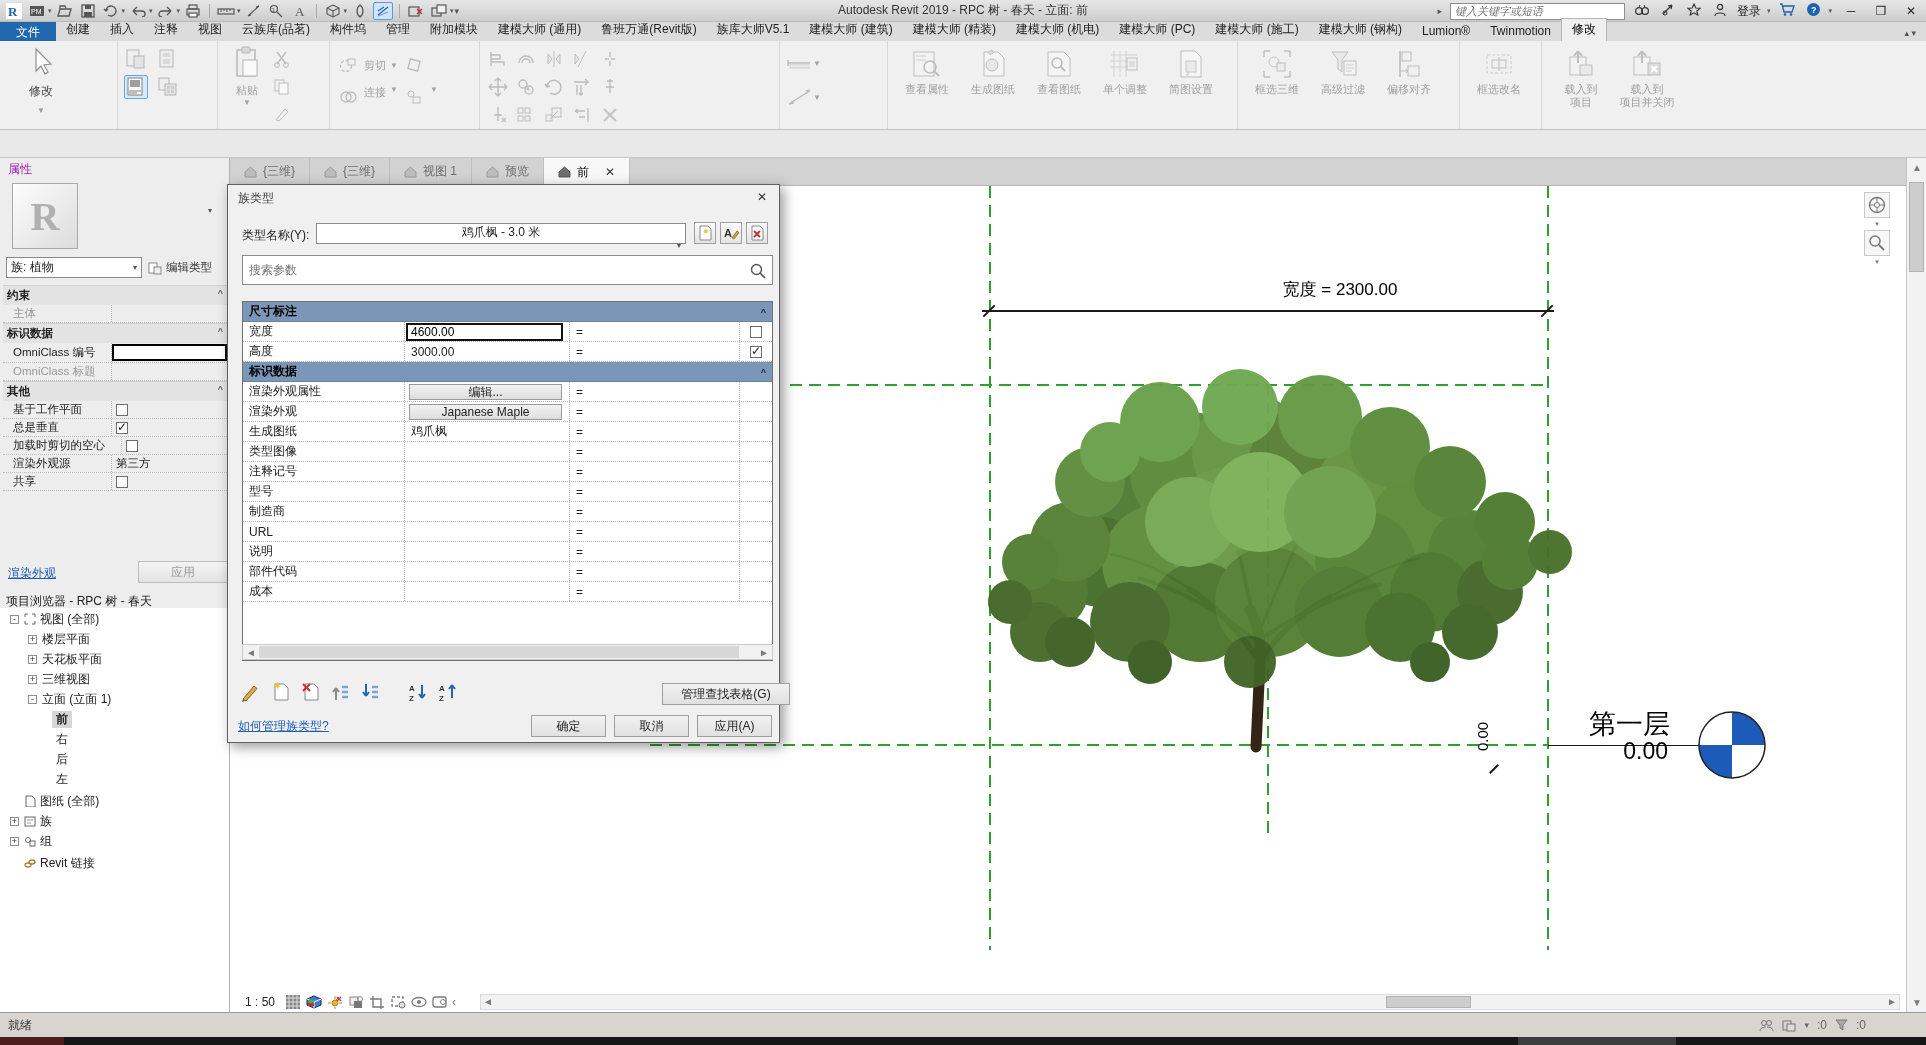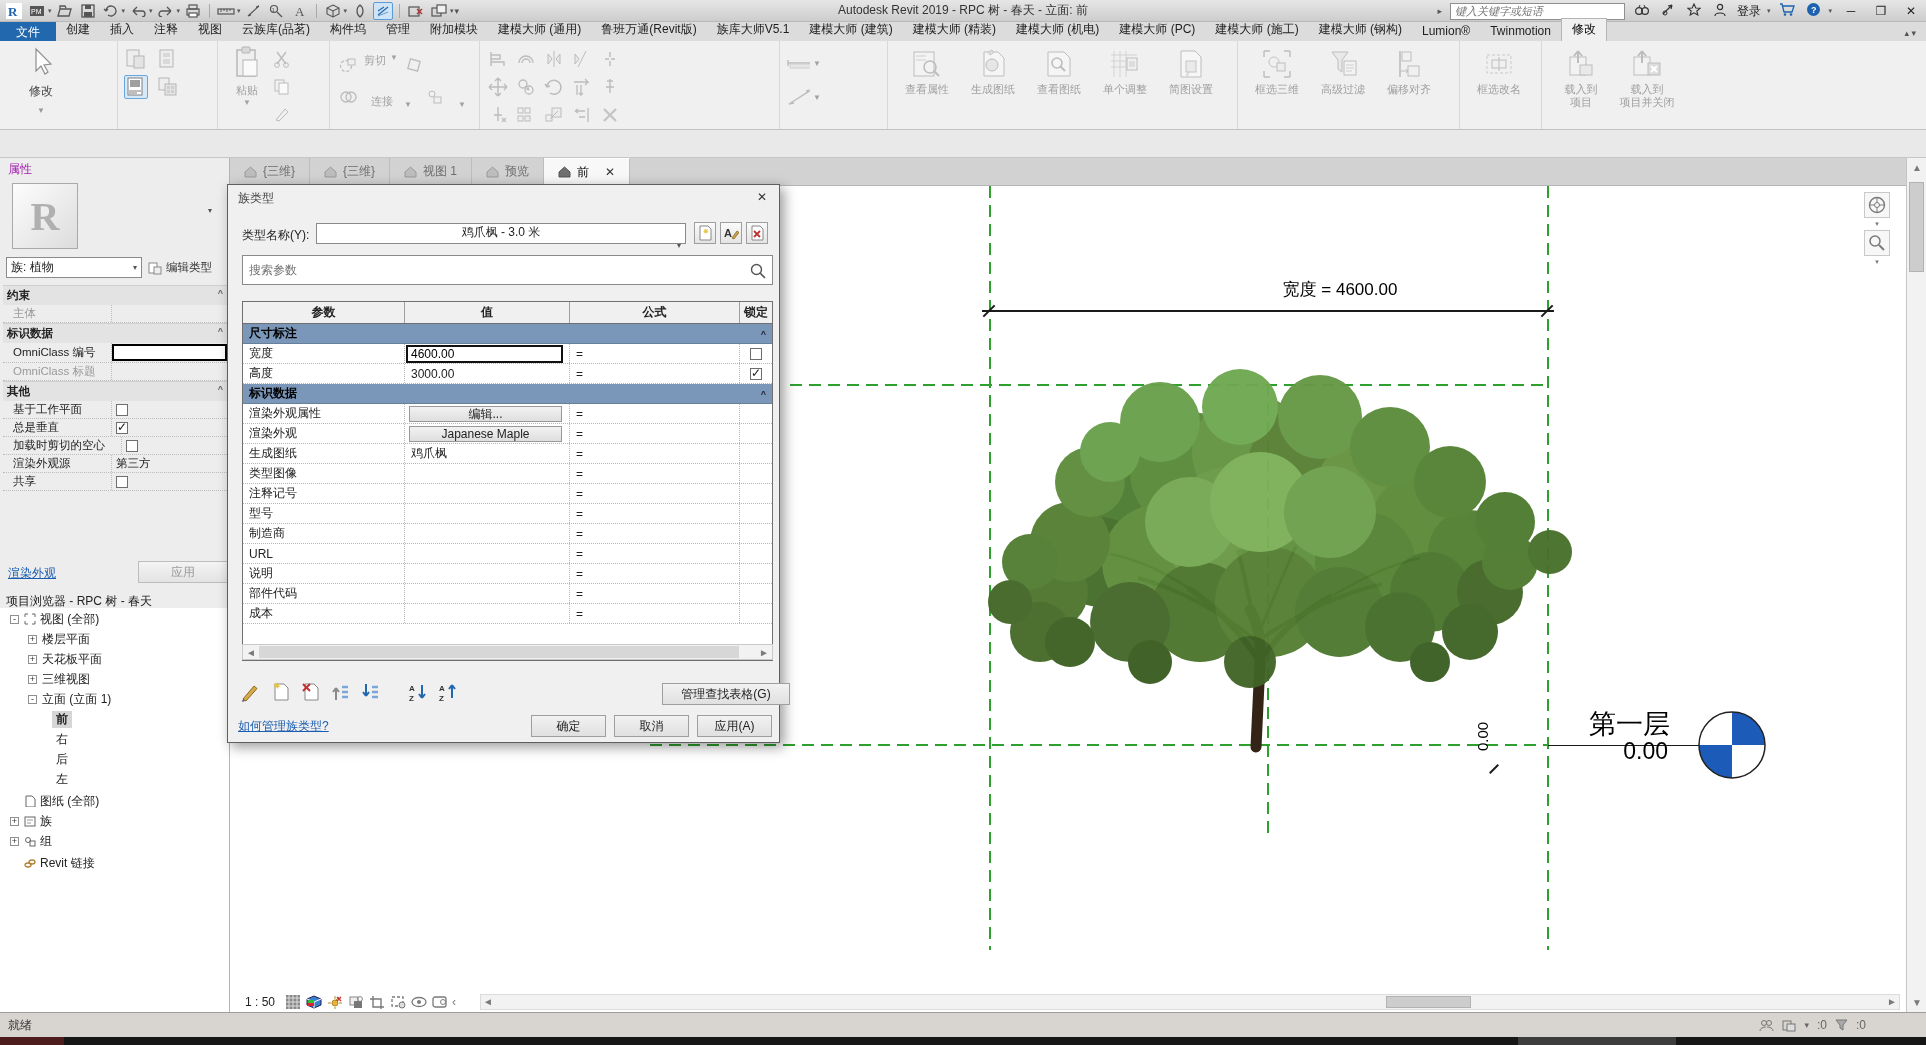--- a/index.html
+++ b/index.html
@@ -398,36 +398,36 @@
         <span class="mico">
             <svg width="18" height="18">
               <path d="M3,14 L12,3 l3,3 L6,15 Z" fill="#efefef" stroke="#bcbcbc"></path>
             </svg>
           </span>
       </div>
     </div>
 
     <div class="rpanel" style="width:150px;">
       <div style="display:flex; flex-direction:column; gap:8px; padding-top:8px;">
-        <div style="display:flex; gap:4px;">
+        <div style="display:flex; align-items:center; gap:4px;">
           <span class="mico">
               <svg width="18" height="16">
                 <circle cx="7" cy="9" r="5.5" fill="none" stroke="#bcbcbc" stroke-width="1.3" stroke-dasharray="3 2"></circle>
                 <rect x="9" y="2" width="7" height="6" fill="#efefef" stroke="#bcbcbc"></rect>
               </svg>
             </span>
           <span class="inline-lbl">剪切</span>
           <span class="caret inline-lbl" style="font-size:8px;">▼</span>
           <span class="mico">
               <svg width="18" height="16">
                 <path d="M4,3 L14,3 L14,13 L4,13 Z" fill="none" stroke="#bcbcbc" stroke-width="1.3" transform="rotate(15 9 8)"></path>
               </svg>
             </span>
         </div>
-        <div style="display:flex; align-items:flex-end; gap:11px;">
+        <div style="display:flex; align-items:flex-start; gap:4px;">
           <span class="mico">
               <svg width="18" height="16">
                 <circle cx="7" cy="8" r="5" fill="#efefef" stroke="#bcbcbc" stroke-width="1.3"></circle>
                 <circle cx="12" cy="8" r="5" fill="none" stroke="#bcbcbc" stroke-width="1.3"></circle>
               </svg>
             </span>
           <span class="inline-lbl">连接</span>
           <span class="caret inline-lbl" style="font-size:8px;">▼</span>
           <span class="mico">
               <svg width="18" height="16">
@@ -837,21 +837,21 @@
           <span class="x">✕</span>
         </div>
     </div>
 
     <div class="gdash-v" style="left:759px; top:28px; height:764px;"></div>
     <div class="gdash-v" style="left:1317px; top:28px; height:764px;"></div>
     <div class="gdash-v" style="left:1037px; top:226px; height:455px;"></div>
     <div class="gdash-h" style="left:560px; top:226px; width:758px;"></div>
     <div class="gdash-h" style="left:420px; top:586px; width:898px;"></div>
 
-    <div class="dimtext" style="left:1010px; top:120px; width:200px; text-align:center;">宽度 = 4600.00</div>
+    <div class="dimtext" style="left:1010px; top:120px; width:200px; text-align:center;">宽度 = 2300.00</div>
     <div class="blackline" style="left:752px; top:152px; width:572px; height:1.5px;"></div>
     <div class="tick" style="left:751px; top:152px;"></div>
     <div class="tick" style="left:1309px; top:152px;"></div>
 
     <svg style="position:absolute; left:720px; top:204px;" width="640" height="392">
       <g>
         <path d="M306,385 L310,300 Q312,268 300,248" stroke="#332415" stroke-width="11" fill="none" stroke-linecap="round"></path>
         <path d="M310,300 Q278,252 238,226" stroke="#3a2a18" stroke-width="6" fill="none"></path>
         <path d="M310,298 Q342,254 382,234" stroke="#3a2a18" stroke-width="6" fill="none"></path>
         <path d="M308,280 Q248,232 188,216" stroke="#40301c" stroke-width="4" fill="none"></path>
@@ -1032,26 +1032,20 @@
 
     <div class="dsearch">
       <input placeholder="搜索参数" style="">
       <svg width="16" height="16" style="position:absolute; right:6px; top:7px;">
           <circle cx="6.5" cy="6.5" r="5" fill="none" stroke="#555" stroke-width="1.4"></circle>
           <path d="M10,10 l5,5" stroke="#555" stroke-width="1.6"></path>
         </svg>
     </div>
 
     <div class="dtable">
-      <div class="dhead">
-        <div class="c1">参数</div>
-        <div class="c2">值</div>
-        <div class="c3">公式</div>
-        <div class="c4">锁定</div>
-      </div>
       <div class="dsec">
           <span>尺寸标注</span>
           <span class="chev">^</span>
         </div>
       <div class="drow">
         <div class="c1">宽度</div>
         <div class="c2" style="padding-left:1px;">
             <input class="winput" value="4600.00" style="">
           </div>
         <div class="c3">=</div>

